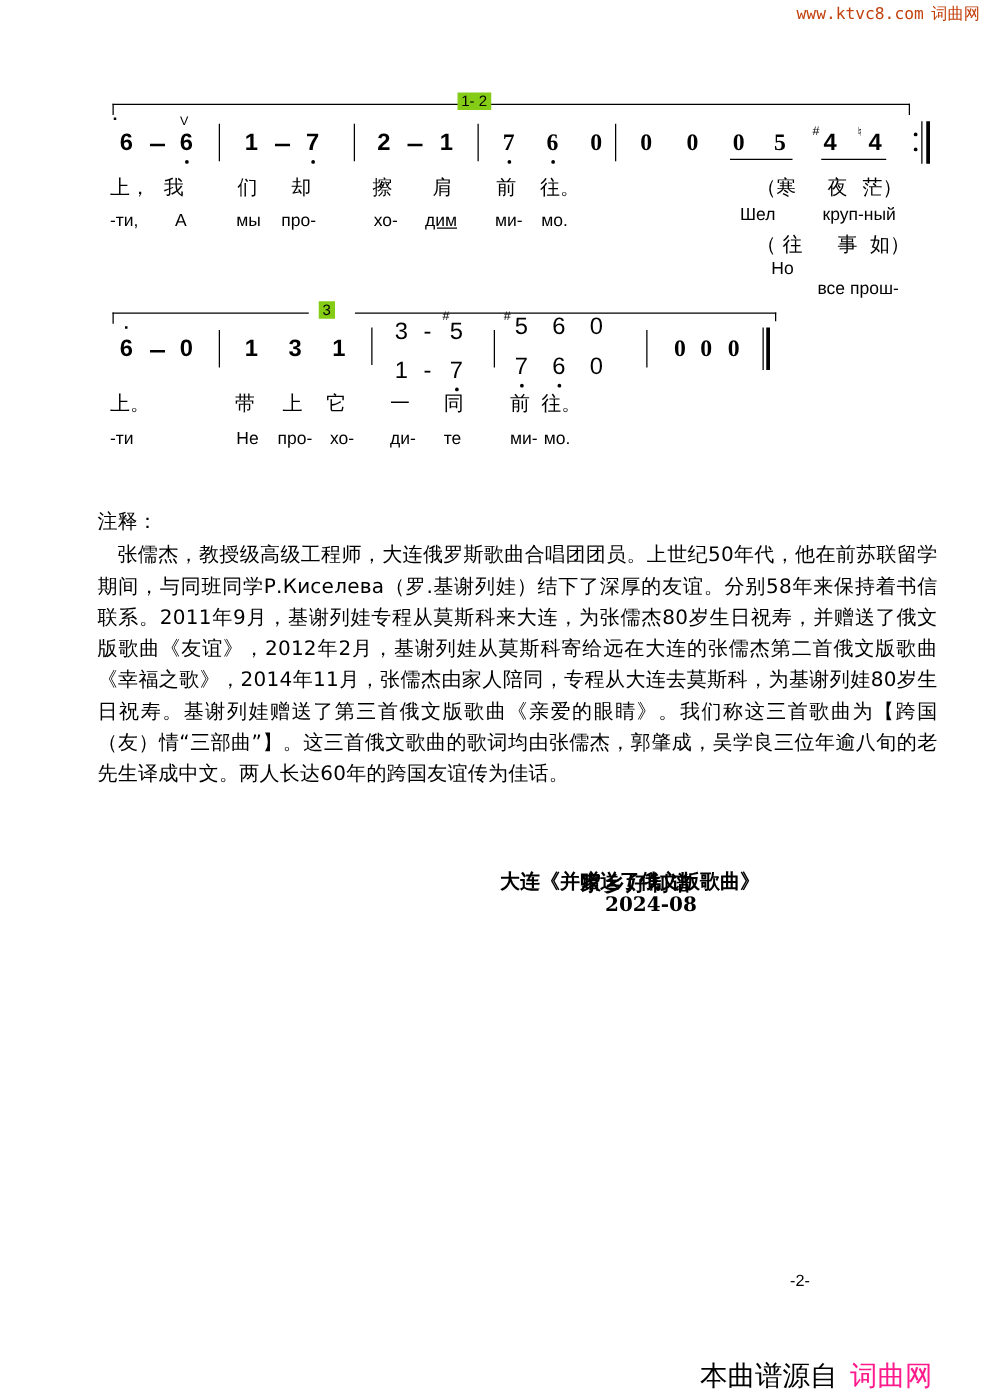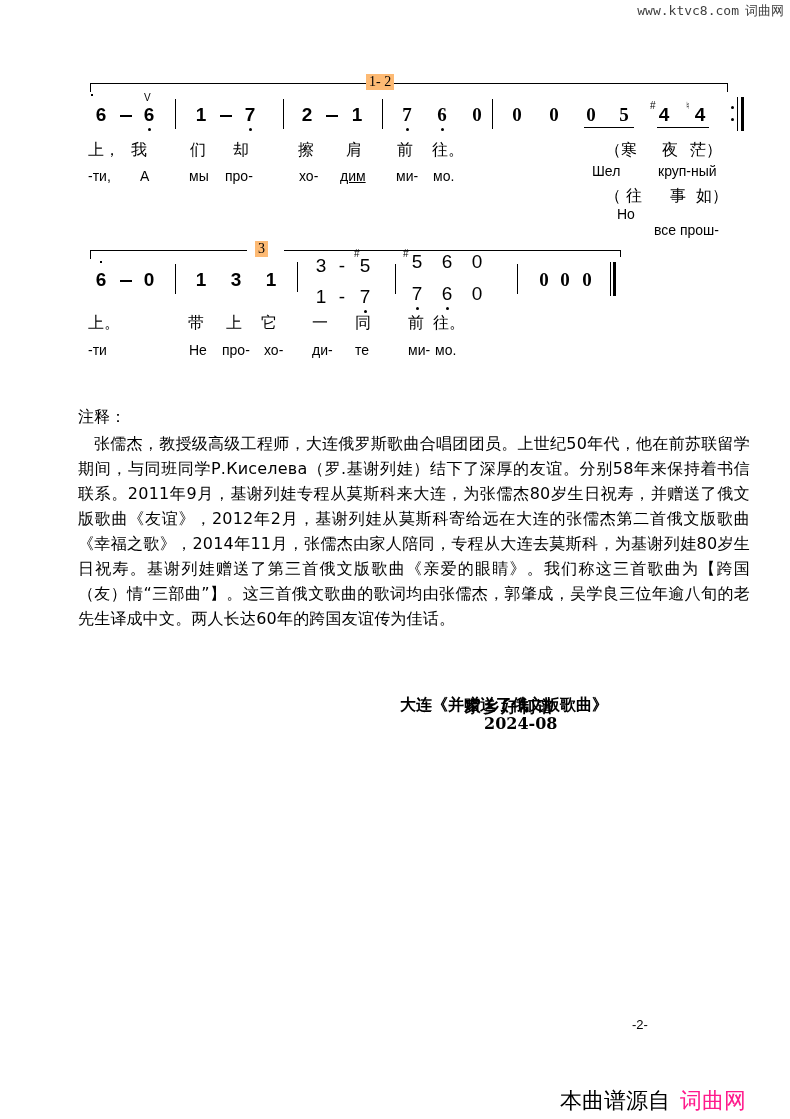--- a/index.html
+++ b/index.html
@@ -1,24 +1,24 @@
 <!DOCTYPE html>
 <html><head>
 <meta charset="utf-8">
 <style>
   html, body { margin: 0; padding: 0; background: #ffffff; }
   body { width: 790px; height: 1119px; position: relative; overflow: hidden;
          font-family: "DejaVu Sans", sans-serif; color: #000; }
   .abs { position: absolute; }
-  .watermark { top: 2px; right: 6px; font-family: "DejaVu Sans Mono", monospace; font-size: 13px; color: #404040; white-space: nowrap; }
+  .watermark { top: 2px; right: 6px; font-family: "DejaVu Sans Mono", monospace; font-size: 13px; color: #c2410c; white-space: nowrap; }
   .watermark .cn { font-family: "DejaVu Sans", sans-serif; margin-left: 6px; }
 
   
   .volta { border-top: 1px solid #000; border-left: 1px solid #000; height: 8px; }
-  .volta-label { font-family: Liberation Serif, serif; font-size: 14px; background: #fdba74; padding: 0 3px; }
+  .volta-label { font-family: Liberation Sans, sans-serif; font-size: 12px; background: #84cc16; padding: 0 3px; }
 
   .note { font-family: "Liberation Sans", sans-serif; font-weight: bold; font-size: 19px; text-align: center; width: 18px; line-height: 20px; }
   .note.light { font-weight: normal; }
   .note.serif { font-family: "Liberation Serif", serif; font-weight: bold; }
   .dot-below::after { content: ""; position: absolute; left: 50%; margin-left: -1.5px; bottom: -6px; width: 3px; height: 3px; background: #000; border-radius: 50%; }
   .dash { width: 12px; height: 1.5px; background: #000; }
   .bar { width: 1px; background: #000; }
   .dbl-bar { width: 2px; background: #000; }
   .underline { height: 1px; background: #000; }
   .acc { font-size: 10px; font-family: "Liberation Sans", sans-serif; }

